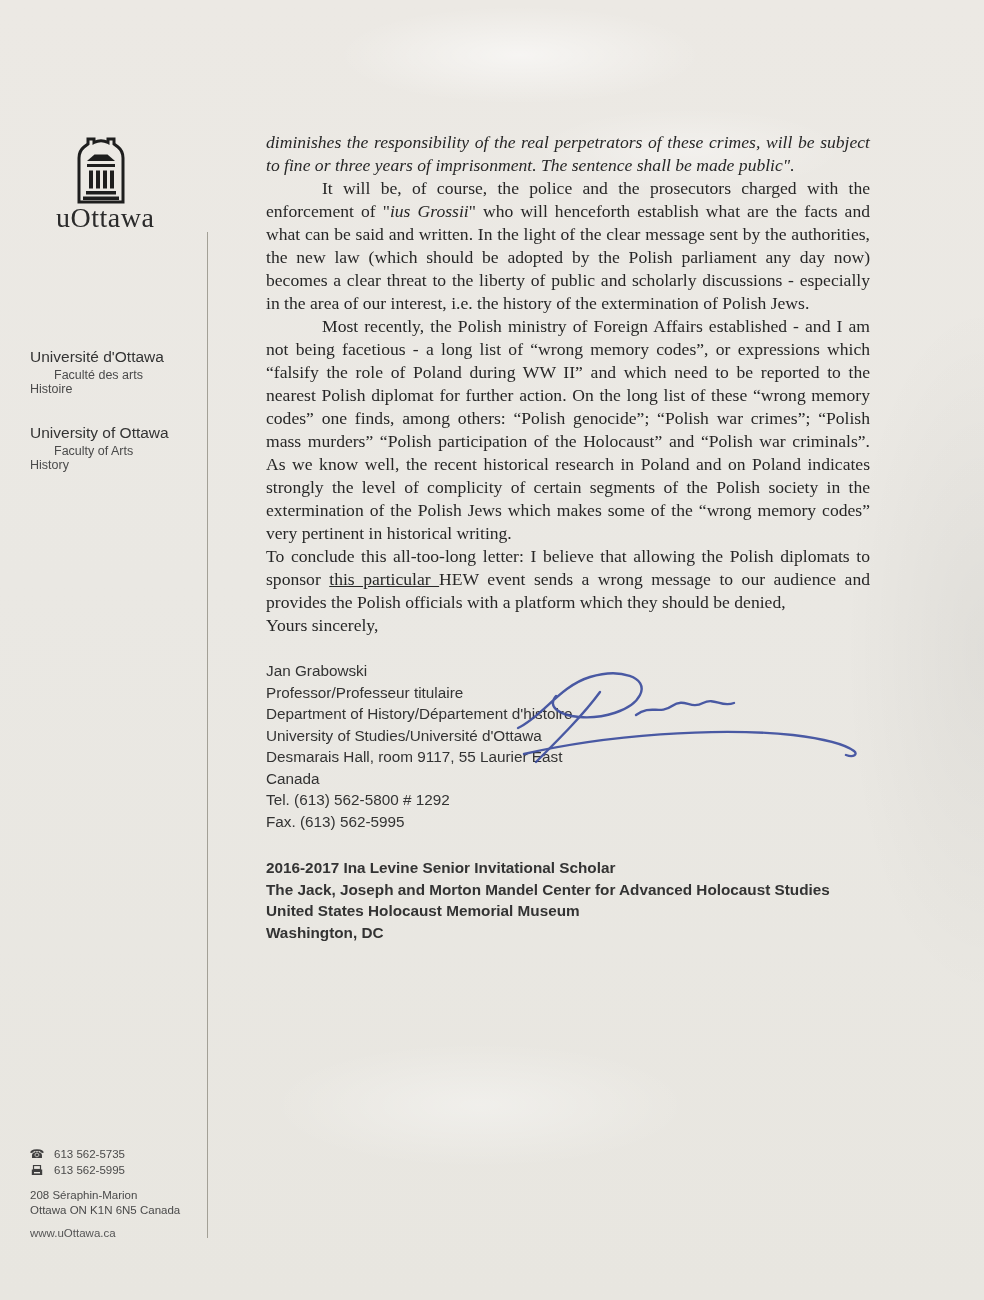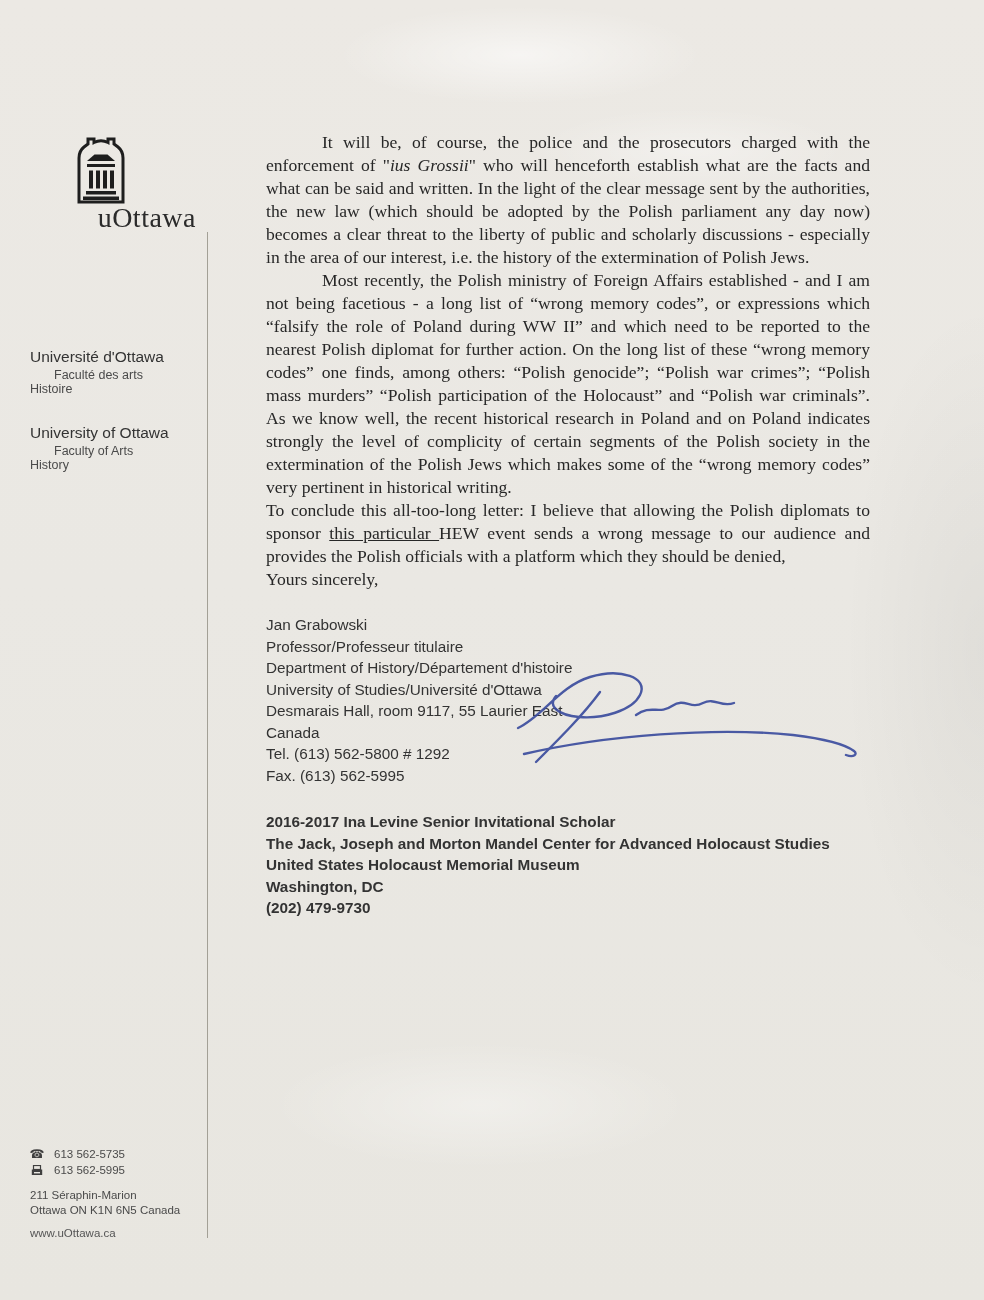--- a/index.html
+++ b/index.html
@@ -12,21 +12,21 @@
       radial-gradient(ellipse 200px 500px at 984px 650px, rgba(0,0,0,0.045), rgba(0,0,0,0) 70%),
       linear-gradient(180deg, #ece9e4 0%, #eae8e3 45%, #e8e6e0 100%);
     color:#262626;
     font-family:"Liberation Serif", serif;
   }
 
   
   .logo-icon{position:absolute;left:74px;top:134px;}
   .wordmark{
     position:absolute;left:56px;top:202px;width:140px;
-    font-family:"Liberation Serif", serif;font-size:28px;color:#2b2b2b;letter-spacing:0.5px;text-align:right;
+    font-family:"Liberation Serif", serif;font-size:28px;color:#2b2b2b;letter-spacing:0.5px;
   }
   .sidebar{position:absolute;left:30px;font-family:"Liberation Sans", sans-serif;color:#3b3b3b;}
   .sidebar-fr{top:348px;}
   .sidebar-en{top:424px;}
   .sidebar .inst{font-size:15.5px;color:#333;}
   .sidebar .fac{font-size:12.5px;color:#4a4a4a;margin-top:2px;margin-left:24px;}
   .sidebar .dept{font-size:12.5px;color:#4a4a4a;}
   .vrule{position:absolute;left:207px;top:232px;width:1px;height:1006px;background:#a3a096;}
 
   .lh-footer{position:absolute;left:30px;top:1146px;font-family:"Liberation Sans", sans-serif;color:#4a4a4a;font-size:11.5px;}
@@ -92,27 +92,28 @@
       <span class="ico">
         <svg width="12" height="11" viewBox="0 0 12 11">
           <rect x="2.5" y="0.5" width="7" height="4" fill="none" stroke="#3f3f3f" stroke-width="1.2"></rect>
           <rect x="0.8" y="4.5" width="10.4" height="5.5" fill="#3f3f3f"></rect>
           <rect x="3" y="7" width="6" height="1.4" fill="#eae8e3"></rect>
         </svg>
       </span>
       <span>613 562-5995</span>
     </div>
     <div class="addr">
-      <div>211 Séraphin-Marion</div>
+      <div>208 Séraphin-Marion</div>
       <div>Ottawa ON  K1N 6N5  Canada</div>
     </div>
     <div class="site">www.uOttawa.ca</div>
   </div>
 
   <div class="letter">
+    <p class="p1">diminishes the responsibility of the real perpetrators of these crimes, will be subject to fine or three years of imprisonment. The sentence shall be made public".</p>
     <p class="indent"><span>It will be, of course, the police and the prosecutors charged with the enforcement of "</span><span style="font-style:italic">ius Grossii</span><span>"  who will henceforth establish what are the facts and what can be said and written.  In the light of the clear message sent by the authorities, the new law (which should be adopted by the Polish parliament any day now) becomes a clear threat to the liberty of public and scholarly discussions - especially in the area of our interest, i.e. the history of the extermination of Polish Jews.</span></p>
     <p class="indent">Most recently, the Polish ministry of Foreign Affairs established - and I am not being facetious - a long list of “wrong memory codes”, or expressions which “falsify the role of Poland during WW II” and  which need to be reported to the nearest Polish diplomat for further action.  On the long list of these “wrong memory codes” one finds, among others: “Polish genocide”; “Polish war crimes”; “Polish mass murders” “Polish participation of the Holocaust” and “Polish war criminals”.  As we know well, the recent historical research in Poland and on Poland indicates strongly the level of complicity of certain segments of the Polish society in the extermination of the Polish Jews which makes some of the “wrong memory codes” very pertinent in historical writing.</p>
     <p class="p4"><span>To conclude this all-too-long letter: I believe that allowing the Polish diplomats to sponsor </span><span class="u">this particular </span><span>HEW event sends a wrong message to our audience and provides the Polish officials with a platform which they should be denied,</span></p>
     <p class="closing">Yours sincerely,</p>
 
     <div class="signer">
       <div>Jan Grabowski</div>
       <div>Professor/Professeur titulaire</div>
       <div>Department of History/Département d'histoire</div>
       <div>University of Studies/Université d'Ottawa</div>
@@ -120,21 +121,20 @@
       <div>Canada</div>
       <div>Tel. (613) 562-5800 # 1292</div>
       <div>Fax. (613) 562-5995</div>
     </div>
 
     <div class="affiliation">
       <div>2016-2017 Ina Levine Senior Invitational Scholar</div>
       <div>The Jack, Joseph and Morton Mandel Center for Advanced Holocaust Studies</div>
       <div>United States Holocaust Memorial Museum</div>
       <div>Washington, DC</div>
-      <div>(202) 479-9730</div>
     </div>
   </div>
 
   <svg class="signature" width="380" height="106" viewBox="0 0 380 106">
     <g fill="none" stroke="#3c4d9e" stroke-width="2.4" stroke-linecap="round" opacity="0.92">
       <path d="M 30 62 C 55 50, 72 20, 102 11 C 132 2, 161 11, 152 29 C 144 45, 114 53, 91 51 C 70 49, 59 40, 68 30"></path>
       <path d="M 148 49 C 163 38, 171 49, 184 40 C 197 31, 202 44, 215 37 C 227 31, 233 42, 246 37"></path>
       <path d="M 112 26 C 96 48, 72 72, 48 96"></path>
       <path d="M 36 88 C 118 69, 228 61, 305 69 C 338 73, 358 79, 366 85 C 370 88, 366 92, 358 89"></path>
     </g>

